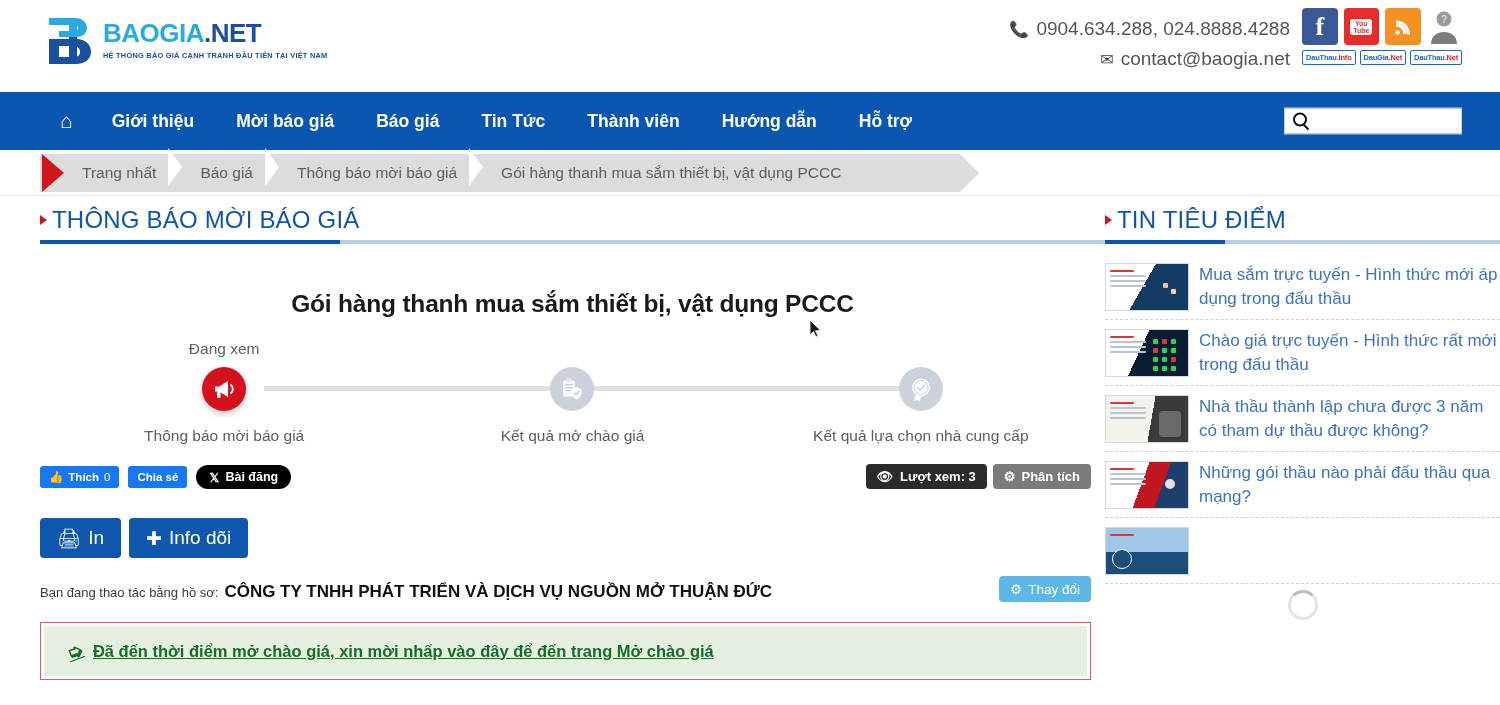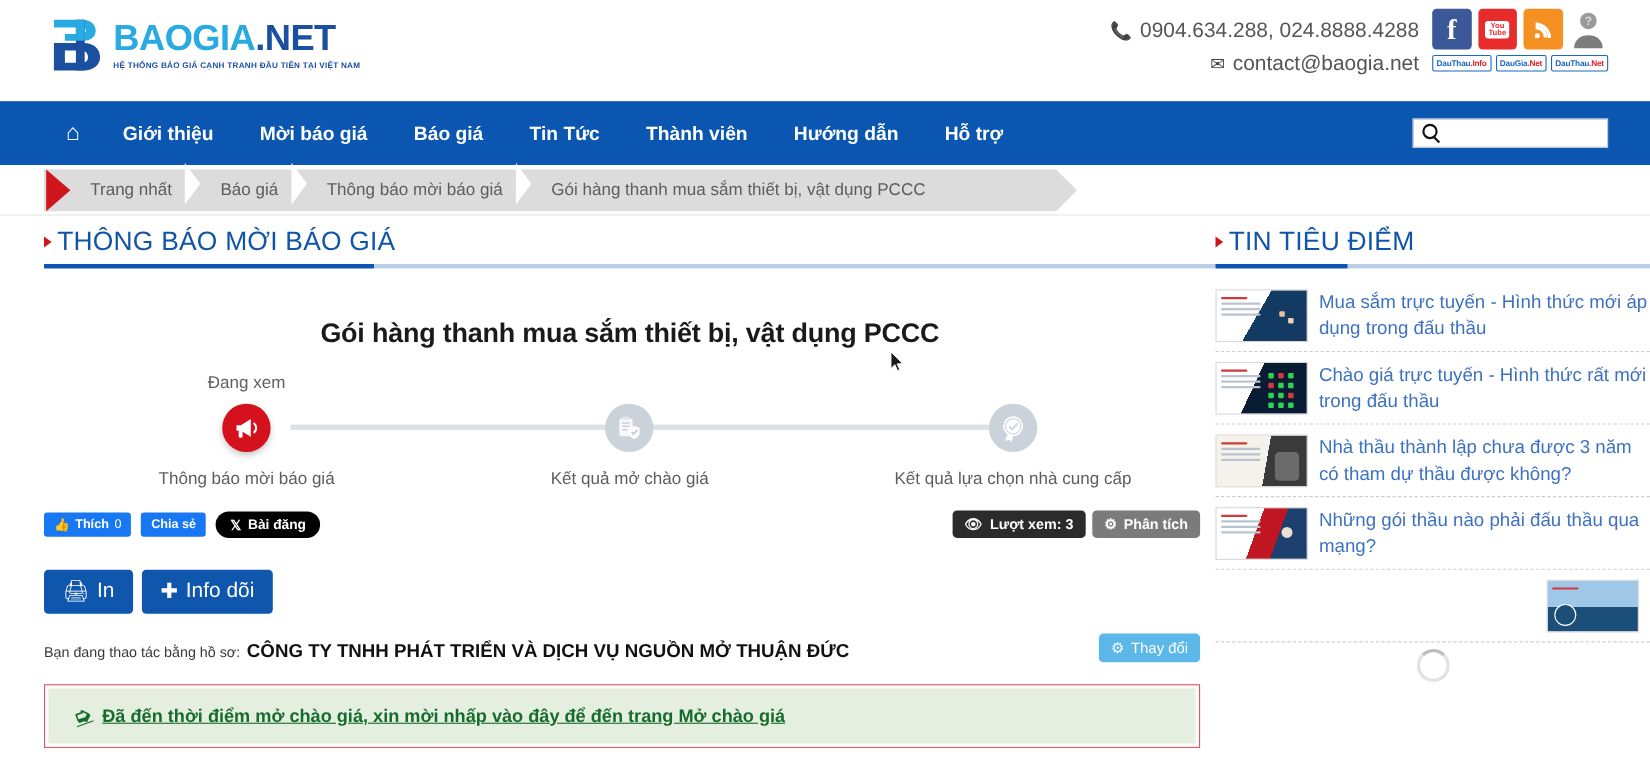--- a/index.html
+++ b/index.html
@@ -22,21 +22,21 @@
     left: 45px; top: 14px;
     display: flex; align-items: center;
   }
   .logo-mark {
     width: 54px; height: 52px;
     position: relative;
     flex: 0 0 auto;
   }
   .logo-text-block { margin-left: 4px; }
   .logo-title {
-    font-size: 33px;
+    font-size: 26px;
     font-weight: bold;
     letter-spacing: -0.5px;
     line-height: 1;
   }
   .logo-title .b1 { color: #29ABE2; }
   .logo-title .b2 { color: #1B4FA0; }
   .logo-sub {
     font-size: 7.4px;
     color: #1B4FA0;
     font-weight: bold;
@@ -383,21 +383,20 @@
     cursor: pointer;
   }
   .arrow-ico { color: #176b2c; font-size: 19px; text-decoration: none; display:inline-block; transform: rotate(-20deg);}
 
   
   .news-item {
     display: flex;
     padding: 9px 0 8px 0;
     border-bottom: 1px dashed #cfcfcf;
     cursor: pointer;
-    justify-content: flex-end;
   }
   .news-item:last-child { border-bottom: none; }
   .thumb {
     width: 84px; height: 48px;
     flex: 0 0 auto;
     margin-right: 10px;
     border: 1px solid #d8d8d8;
     position: relative;
     overflow: hidden;
   }

